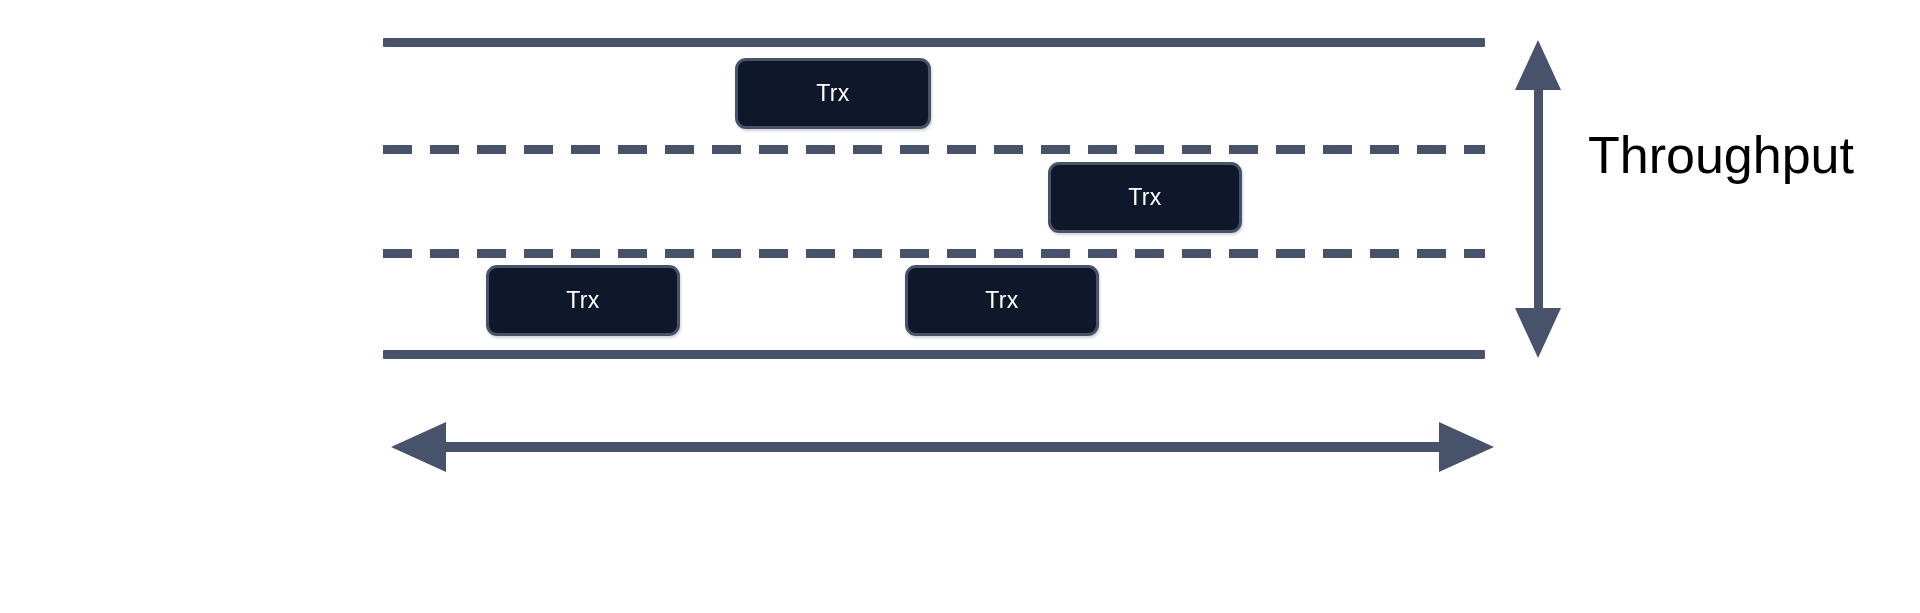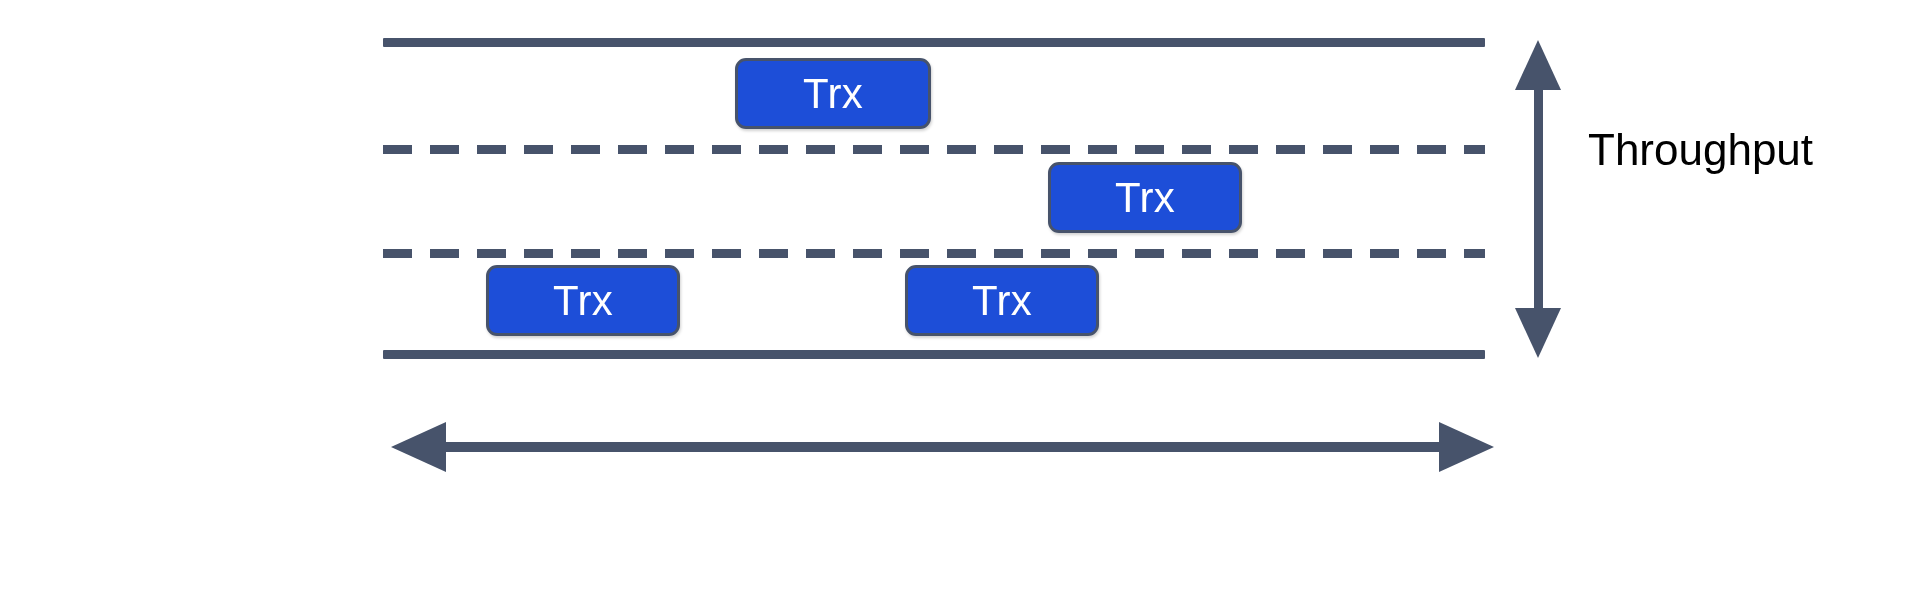--- a/index.html
+++ b/index.html
@@ -43,28 +43,28 @@
       rgba(255,255,255,0) 47px
     );
   }
   .dashed-line.mid-upper { top: 145px; }
   .dashed-line.mid-lower { top: 249px; }
 
   
   .trx {
     position: absolute;
     box-sizing: border-box;
-    background: #1d4ed8;
+    background: #0f172a;
     border: 3px solid #47536b;
     border-radius: 11px;
     display: flex;
     align-items: center;
     justify-content: center;
     color: #ffffff;
-    font-size: 42px;
+    font-size: 23px;
     font-family: "Liberation Sans", sans-serif;
     letter-spacing: 0.3px;
     box-shadow: 1px 2px 3px rgba(0,0,0,0.18);
   }
 
   
   .v-arrow {
     position: absolute;
     left: 1512px;
     top: 40px;
@@ -136,21 +136,21 @@
   
   .label {
     position: absolute;
     color: #000000;
     font-family: "Liberation Sans", sans-serif;
     white-space: nowrap;
   }
   #throughput-label {
     left: 1588px;
     top: 125px;
-    font-size: 44px;
+    font-size: 52px;
   }
   #finality-label {
     left: 737px;
     top: 505px;
     font-size: 54px;
   }
 </style>
 </head>
 <body>
 

